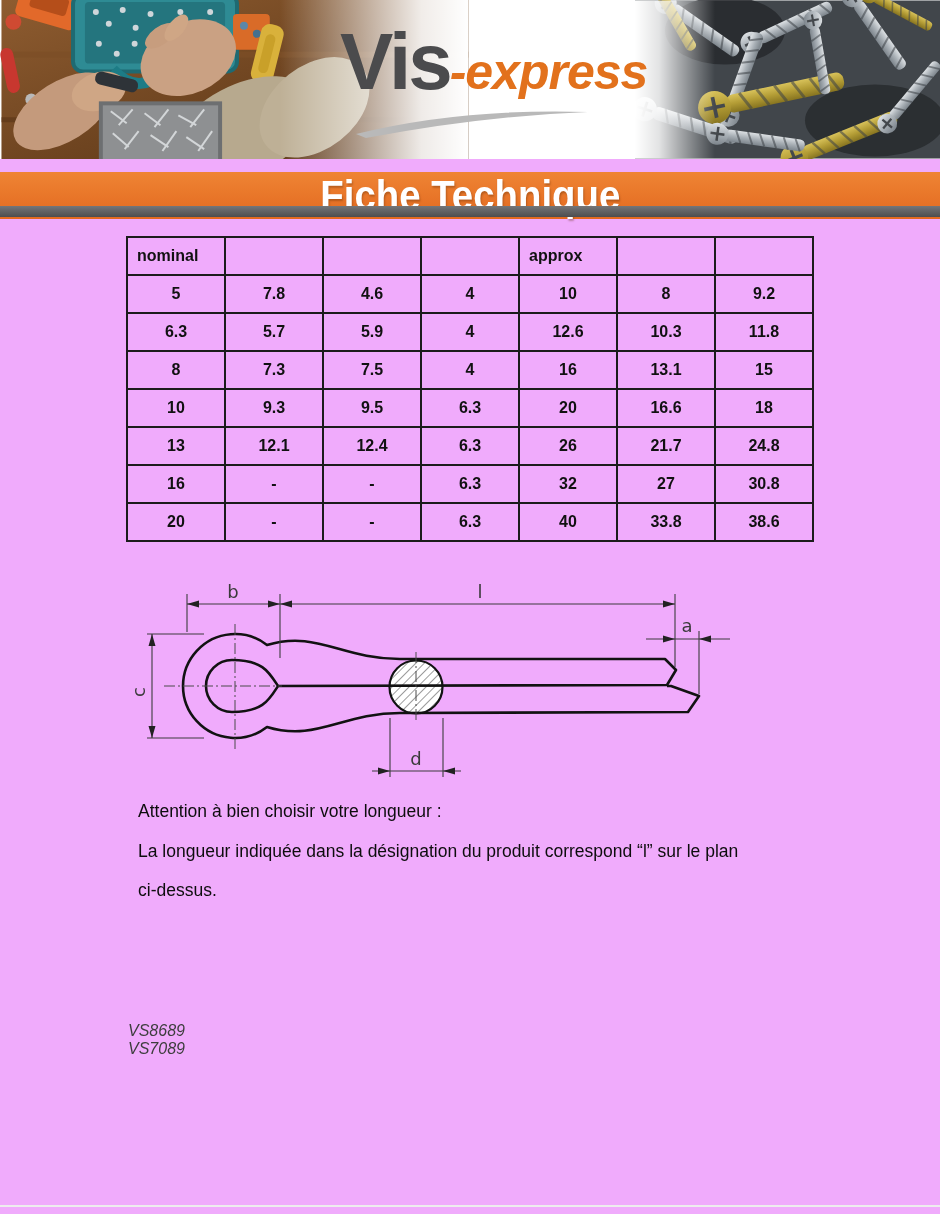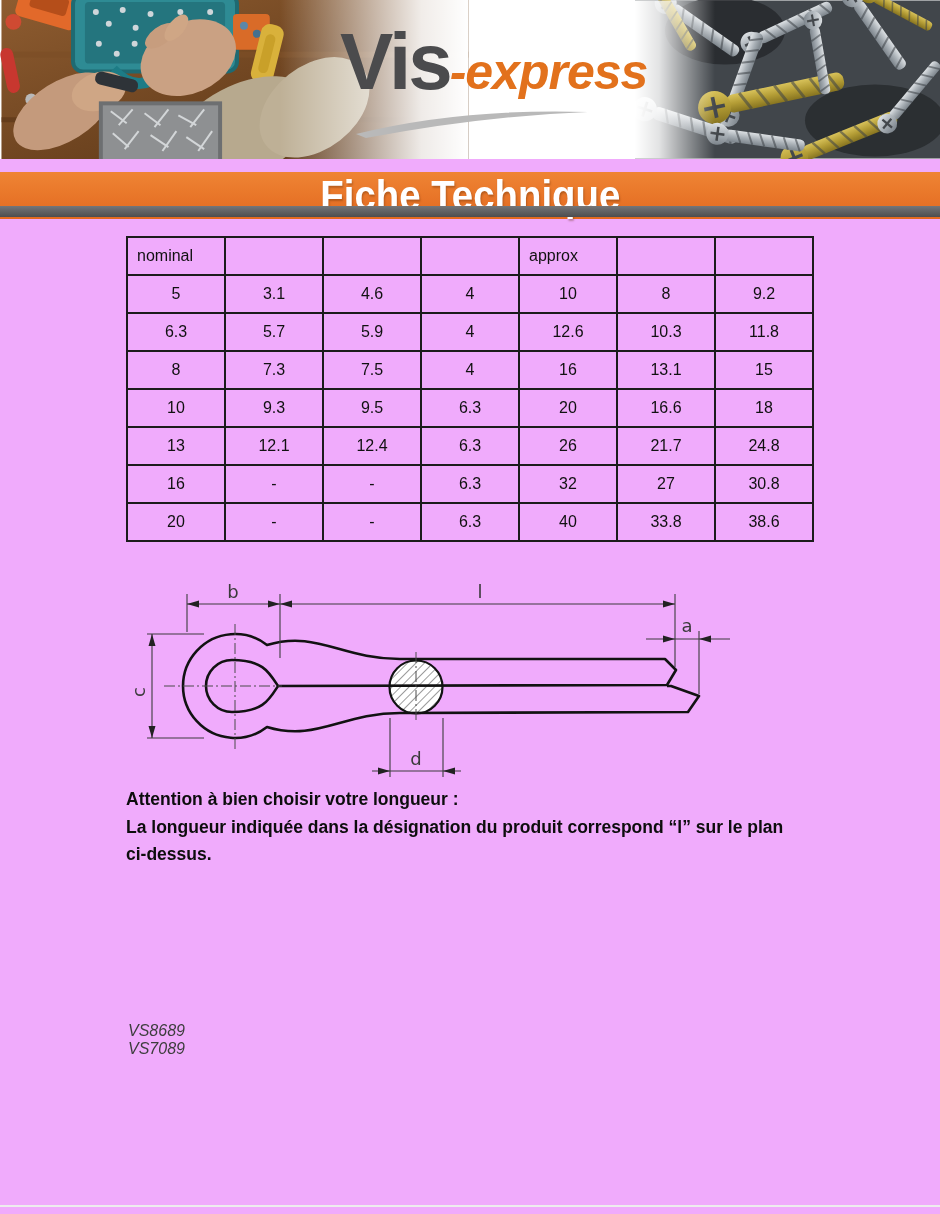--- a/index.html
+++ b/index.html
@@ -19,32 +19,32 @@
   .banner{position:absolute;left:0;top:172px;width:940px;height:47px;
           background:linear-gradient(#ef8434,#e2691f);text-align:center;}
   .banner span{display:inline-block;line-height:46px;font-size:40px;font-weight:bold;color:#fff;
           letter-spacing:0px;transform:scale(0.96,1.06);transform-origin:center;
           text-shadow:1px 2px 2px rgba(90,40,0,.35);}
   .divider{position:absolute;left:0;top:206px;width:940px;height:11px;
           background:linear-gradient(#747578,#4c4d4f);}
   
   .spec-table{position:absolute;left:126px;top:236px;border-collapse:collapse;}
   .spec-table td{width:98px;height:38px;box-sizing:border-box;border:2px solid #1c1c1c;
-          font-size:16px;font-weight:normal;color:#111;text-align:center;padding:0;}
+          font-size:16px;font-weight:bold;color:#111;text-align:center;padding:0;}
   .spec-table td.al{text-align:left;padding-left:9px;}
   
   .diagram{position:absolute;left:120px;top:568px;}
   .pin{stroke:#121212;stroke-width:2.6;fill:none;stroke-linejoin:round;}
   .thin{stroke:#3c3c3c;stroke-width:1.1;fill:none;}
   .cl{stroke:#4a4a4a;stroke-width:1;fill:none;stroke-dasharray:11 3 2 3;}
   .dimtxt{font-family:"DejaVu Sans",sans-serif;font-size:18px;fill:#3a3a3a;}
   .arr{fill:#222;stroke:none;}
   
   .notes{position:absolute;left:126px;top:786px;width:730px;color:#0d0d0d;}
-  .notes p{margin:0;line-height:27.5px;font-size:17.5px;font-weight:bold;}
+  .notes p{margin:12px;line-height:27.5px;font-size:17.5px;font-weight:normal;}
   .notes p.big{font-size:19.5px;}
   .codes{position:absolute;left:128px;top:1022px;font-size:16px;font-style:italic;
          color:#3d3d3d;line-height:18px;}
   .bottom-rule{position:absolute;left:0;top:1205px;width:940px;height:2px;background:#ededed;}
 </style>
 </head>
 <body>
 
 <div class="page">
 
@@ -201,21 +201,21 @@
       <td class="al">nominal</td>
       <td></td>
       <td></td>
       <td></td>
       <td class="al">approx</td>
       <td></td>
       <td></td>
     </tr>
     <tr>
       <td>5</td>
-      <td>3.1</td>
+      <td>7.8</td>
       <td>4.6</td>
       <td>4</td>
       <td>10</td>
       <td>8</td>
       <td>9.2</td>
     </tr>
     <tr>
       <td>6.3</td>
       <td>5.7</td>
       <td>5.9</td>

